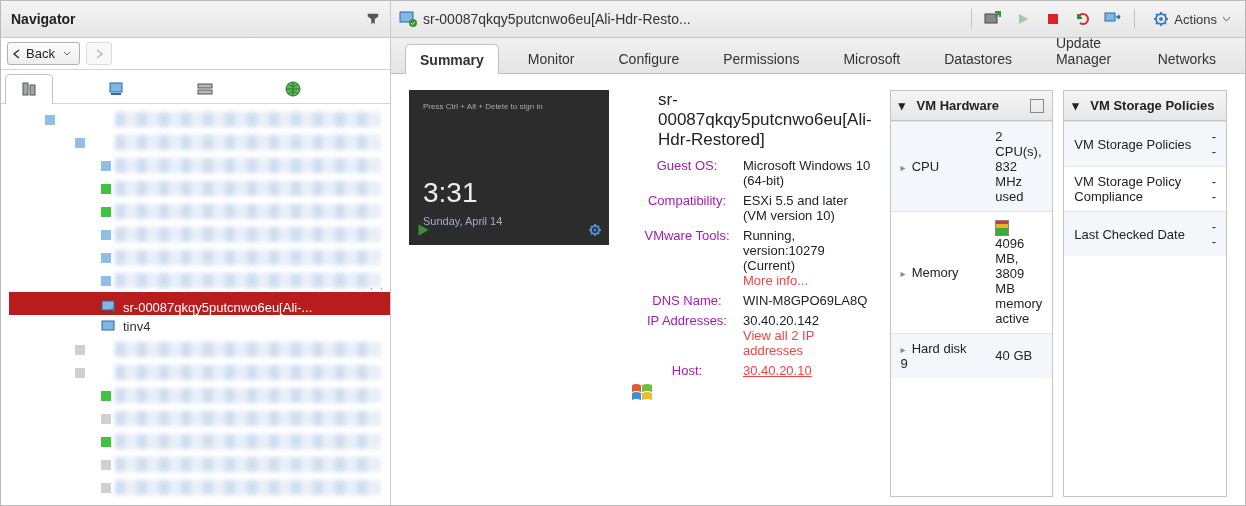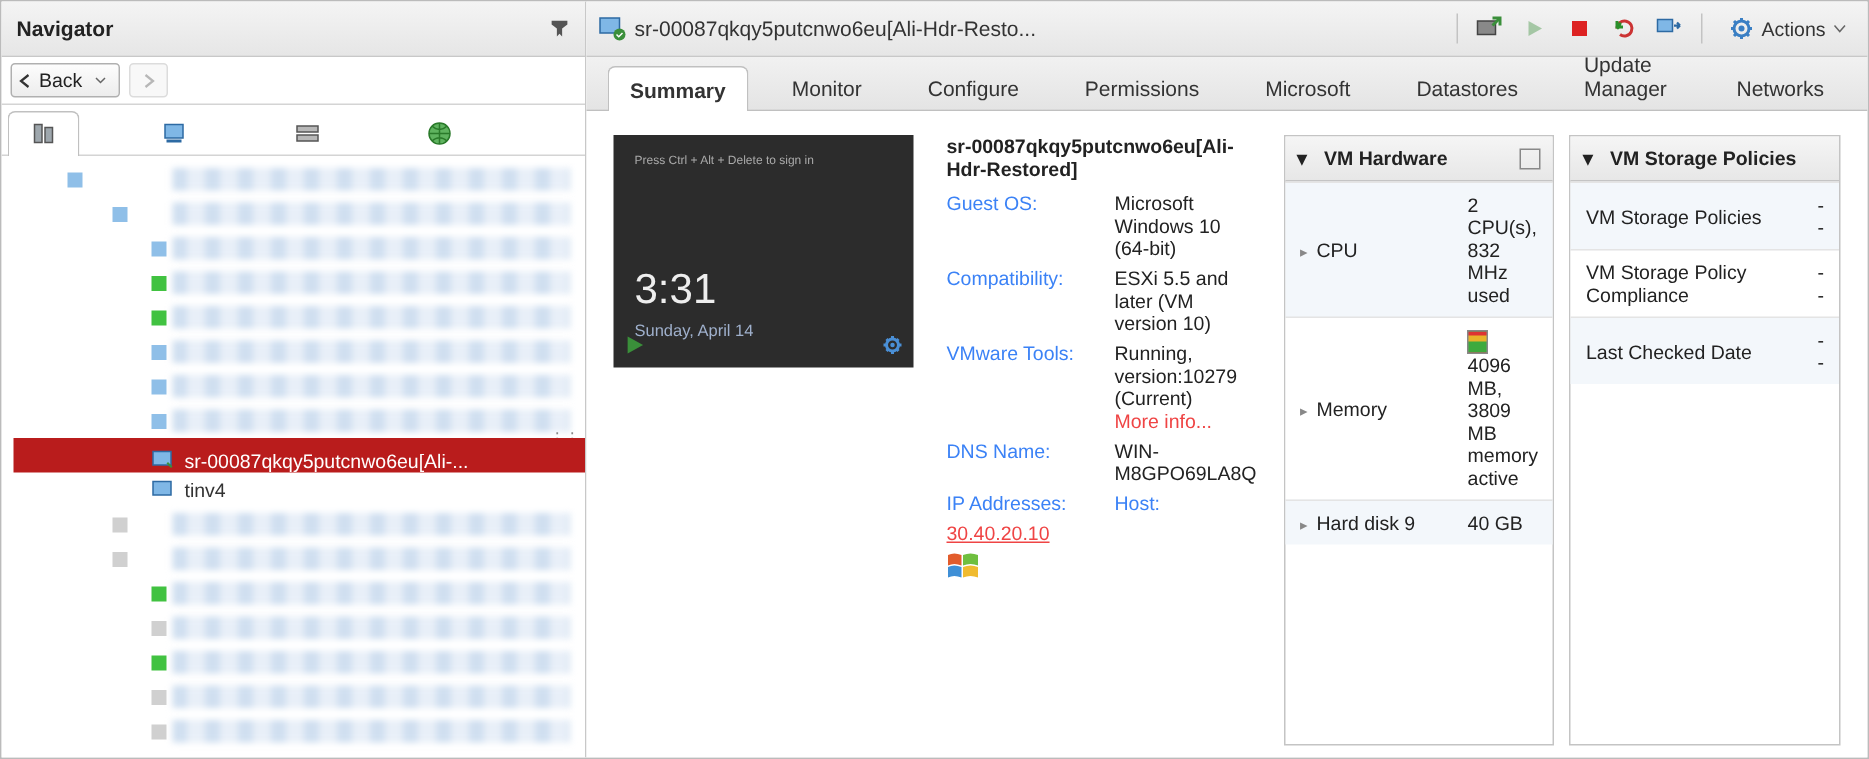--- a/index.html
+++ b/index.html
@@ -40,23 +40,23 @@
   .tab.active { background:#fff; border-color:#c0c0c0; border-top-left-radius:5px; border-top-right-radius:5px; position:relative; top:1px; font-weight:bold;}
   .summary { flex:1; padding:16px 18px 8px; overflow:auto; display:flex; flex-direction:row; gap:18px;}
   .sum-top { display:flex; gap:22px;}
   .console { width:200px; height:155px; background:#2c2c2c; position:relative; color:#eee; font-family:Arial;}
   .console .clk { position:absolute; left:14px; bottom:36px; font-size:28px; font-weight:300;}
   .console .date { position:absolute; left:14px; bottom:18px; font-size:11px; color:#9fb0cc;}
   .console .hint { position:absolute; left:14px; top:12px; font-size:8px; color:#aaa;}
   .console .play { position:absolute; left:6px; bottom:4px; }
   .console .gear { position:absolute; right:6px; bottom:4px; }
   .info { flex:1; }
-  .info h3 { font-size:13px; font-weight:bold; margin-bottom:8px;}
+  .info h3 { font-size:17px; font-weight:normal; margin-bottom:8px;margin-left:27px;}
   .kv { display:grid; grid-template-columns:112px 1fr; row-gap:5px; font-size:13px; align-items:start;}
-  .kv .k { color:#3b82f6; }
+  .kv .k { color:#a21caf;text-align:center; }
   .kv .v a, .link { color:#ef4444; cursor:pointer; }
   .kv .v a.uline { text-decoration:underline;}
   .win-logo { margin-top:4px; width:22px; height:22px;}
   
   .panels { display:flex; gap:10px;}
   .panel { border:1px solid #c4c4c4; background:#fff;}
   .panel.left { flex:1; max-width:440px;}
   .panel.right { flex:1; }
   .panel-hd { background:linear-gradient(#f5f5f5,#e7e7e7); border-bottom:1px solid #c4c4c4; height:30px; display:flex; align-items:center; padding:0 8px; font-weight:bold; gap:8px;}
   .panel-hd .caret { width:10px; display:inline-block;}
@@ -280,20 +280,24 @@
             <div class="k">Compatibility:</div>
             <div class="v">ESXi 5.5 and later (VM version 10)</div>
             <div class="k">VMware Tools:</div>
             <div class="v">
               <span>Running, version:10279 (Current)</span><br>
               <a class="link">More info...</a>
             </div>
             <div class="k">DNS Name:</div>
             <div class="v">WIN-M8GPO69LA8Q</div>
             <div class="k">IP Addresses:</div>
+            <div class="v">
+              <span>30.40.20.142</span><br>
+              <a class="link">View all 2 IP addresses</a>
+            </div>
             <div class="k">Host:</div>
             <div class="v"><a class="link uline">30.40.20.10</a></div>
           </div>
           <svg class="win-logo" viewBox="0 0 22 22">
             <path d="M1 3 Q5 1 10 3 L10 10 Q5 8 1 10 Z" fill="#e25c2c"></path>
             <path d="M11 3 Q16 1 21 3 L21 10 Q16 8 11 10 Z" fill="#6fbf3f"></path>
             <path d="M1 11 Q5 9 10 11 L10 18 Q5 16 1 18 Z" fill="#3f8fd6"></path>
             <path d="M11 11 Q16 9 21 11 L21 18 Q16 16 11 18 Z" fill="#f0bb30"></path>
           </svg>
         </div>

